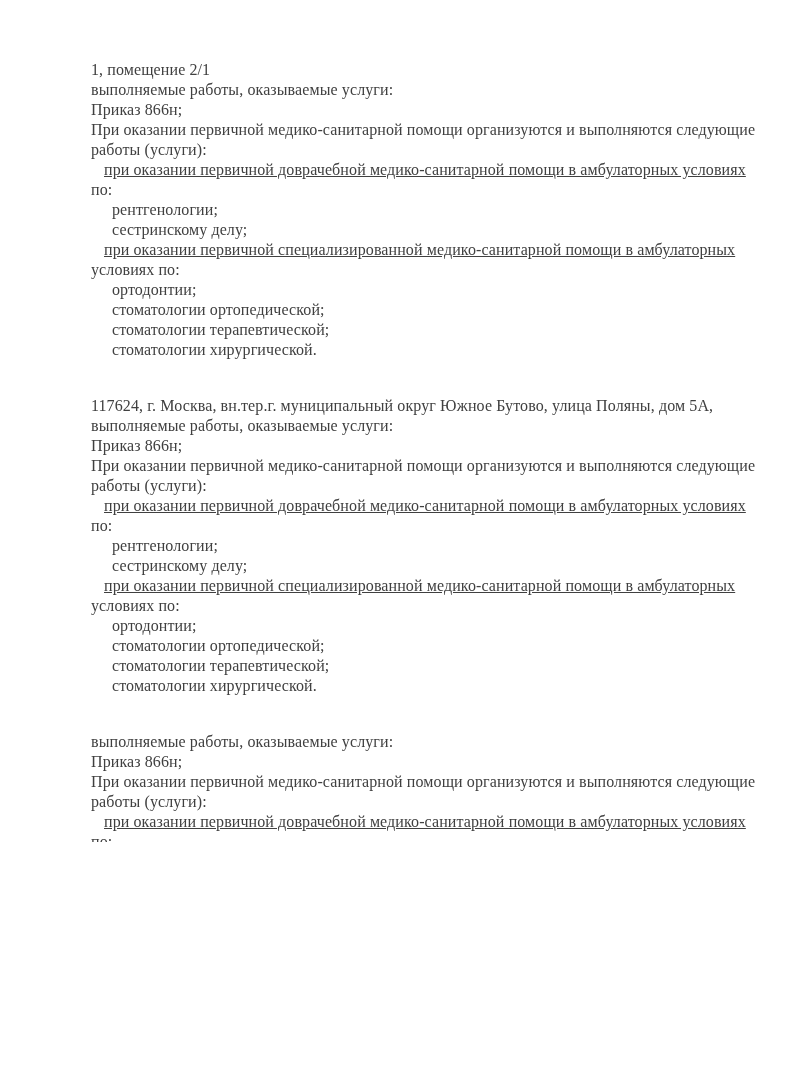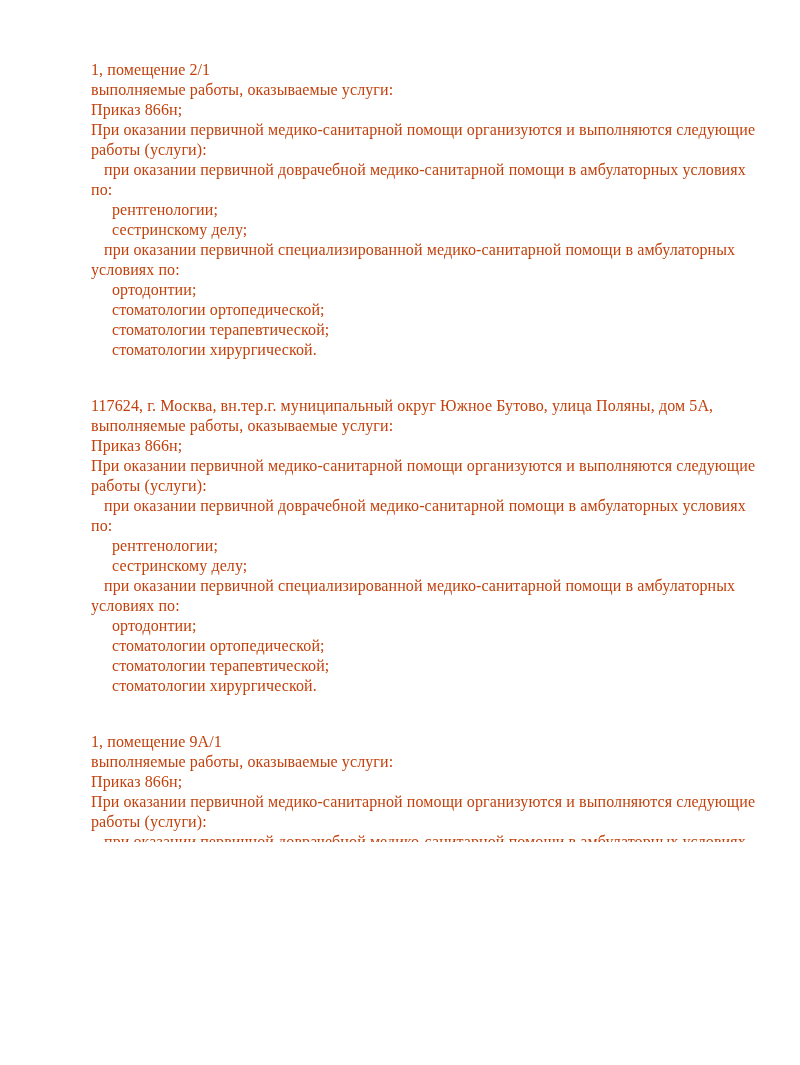--- a/index.html
+++ b/index.html
@@ -9,32 +9,32 @@
   }
   .page {
     position: relative;
     width: 800px;
     height: 842px;
     background: #ffffff;
     overflow: hidden;
     box-sizing: border-box;
     padding: 60px 44px 0 91px;
     font-family: "Liberation Serif", "DejaVu Serif", serif;
-    color: #c2410c;
+    color: #404040;
   }
   .block { margin: 0; }
   .block + .block { margin-top: 36px; }
   .line {
     font-size: 16px;
     line-height: 20px;
     white-space: pre-wrap;
     letter-spacing: 0.1px;
   }
   .ind0 { padding-left: 0; }
-  .ind1 { padding-left: 13px; }
+  .ind1 { padding-left: 13px; text-decoration: underline; }
   .ind2 { padding-left: 21px; }
 </style>
 </head>
 <body>
 
 <div class="page">
   <div id="doc">
       <div class="block">
         <div class="line ind0">1, помещение 2/1</div>
         <div class="line ind0">выполняемые работы, оказываемые услуги:</div>
@@ -63,21 +63,20 @@
         <div class="line ind2">рентгенологии;</div>
         <div class="line ind2">сестринскому делу;</div>
         <div class="line ind1">при оказании первичной специализированной медико-санитарной помощи в амбулаторных</div>
         <div class="line ind0">условиях по:</div>
         <div class="line ind2">ортодонтии;</div>
         <div class="line ind2">стоматологии ортопедической;</div>
         <div class="line ind2">стоматологии терапевтической;</div>
         <div class="line ind2">стоматологии хирургической.</div>
       </div>
       <div class="block">
-        <div class="line ind0">1, помещение 9А/1</div>
         <div class="line ind0">выполняемые работы, оказываемые услуги:</div>
         <div class="line ind0">Приказ 866н;</div>
         <div class="line ind0">При оказании первичной медико-санитарной помощи организуются и выполняются следующие</div>
         <div class="line ind0">работы (услуги):</div>
         <div class="line ind1">при оказании первичной доврачебной медико-санитарной помощи в амбулаторных условиях</div>
         <div class="line ind0">по:</div>
         <div class="line ind2">рентгенологии;</div>
       </div>
     </div>
 </div>

